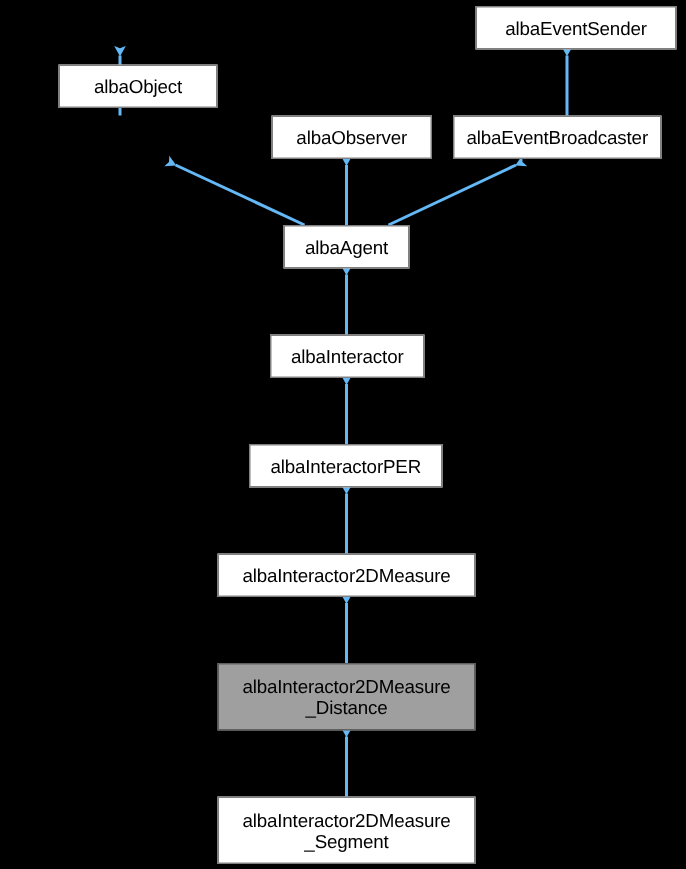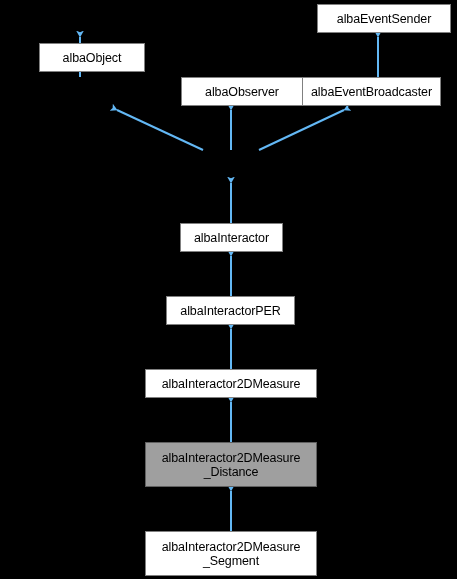--- a/index.html
+++ b/index.html
@@ -66,22 +66,23 @@
       <line x1="231" y1="150" x2="231" y2="110" stroke="#63b8f5" stroke-width="2" marker-end="url(#arrowhead)"></line>
       <line x1="259" y1="150" x2="344" y2="110" stroke="#63b8f5" stroke-width="2" marker-end="url(#arrowhead)"></line>
       <line x1="231" y1="223" x2="231" y2="183" stroke="#63b8f5" stroke-width="2" marker-end="url(#arrowhead)"></line>
       <line x1="231" y1="296" x2="231" y2="256" stroke="#63b8f5" stroke-width="2" marker-end="url(#arrowhead)"></line>
       <line x1="231" y1="369" x2="231" y2="329" stroke="#63b8f5" stroke-width="2" marker-end="url(#arrowhead)"></line>
       <line x1="231" y1="442" x2="231" y2="402" stroke="#63b8f5" stroke-width="2" marker-end="url(#arrowhead)"></line>
       <line x1="231" y1="531" x2="231" y2="491" stroke="#63b8f5" stroke-width="2" marker-end="url(#arrowhead)"></line>
     </svg>
 <div class="node" style="left: 39px; top: 4px; width: 106px; height: 29px; margin-top: 39px;"><span class="node-label">albaObject</span></div>
     <div class="node" style="left: 317px; top: 4px; width: 134px; height: 29px;"><span class="node-label">albaEventSender</span></div>
-    <div class="node" style="left: 181px; top: 77px; width: 122px; height: 29px;"><span class="node-label">albaObserver</span></div>
+    <div class="node" style="left: 181px; top: 77px; width: 107px; height: 29px;"><span class="node-label">albaObserver</span></div>
     <div class="node" style="left: 302px; top: 77px; width: 139px; height: 29px;"><span class="node-label">albaEventBroadcaster</span></div>
+    <div class="node" style="left: 189px; top: 150px; width: 84px; height: 29px;"><span class="node-label">albaAgent</span></div>
     <div class="node" style="left: 180px; top: 223px; width: 103px; height: 29px;"><span class="node-label">albaInteractor</span></div>
     <div class="node" style="left: 166px; top: 296px; width: 129px; height: 29px;"><span class="node-label">albaInteractorPER</span></div>
     <div class="node" style="left: 145px; top: 369px; width: 172px; height: 29px;"><span class="node-label">albaInteractor2DMeasure</span></div>
     <div class="node highlight" style="left: 145px; top: 442px; width: 172px; height: 45px;"><span class="node-label">albaInteractor2DMeasure
 _Distance</span></div>
     <div class="node" style="left: 145px; top: 531px; width: 172px; height: 45px;"><span class="node-label">albaInteractor2DMeasure
 _Segment</span></div>
   </div>
 
 </body></html>

